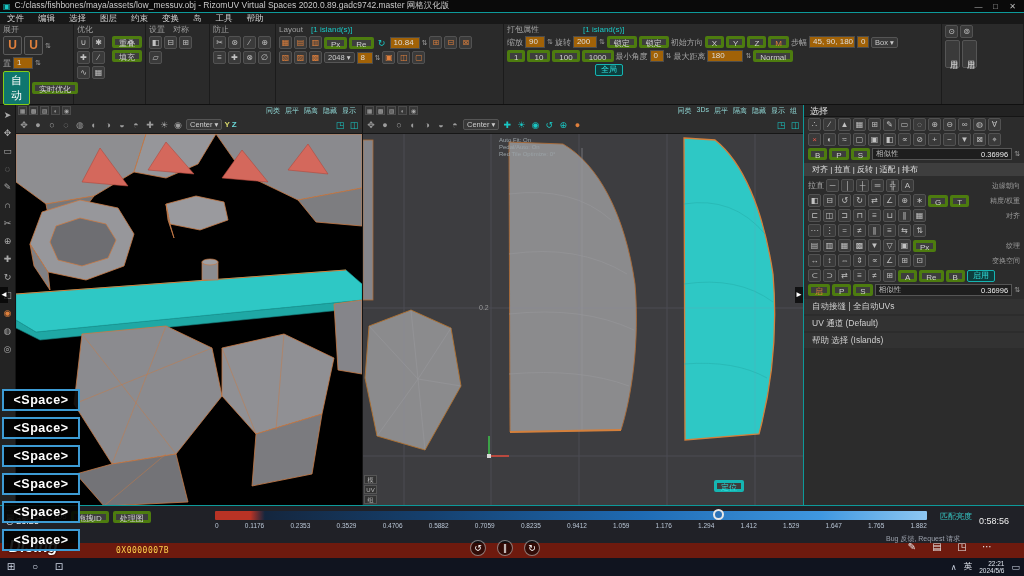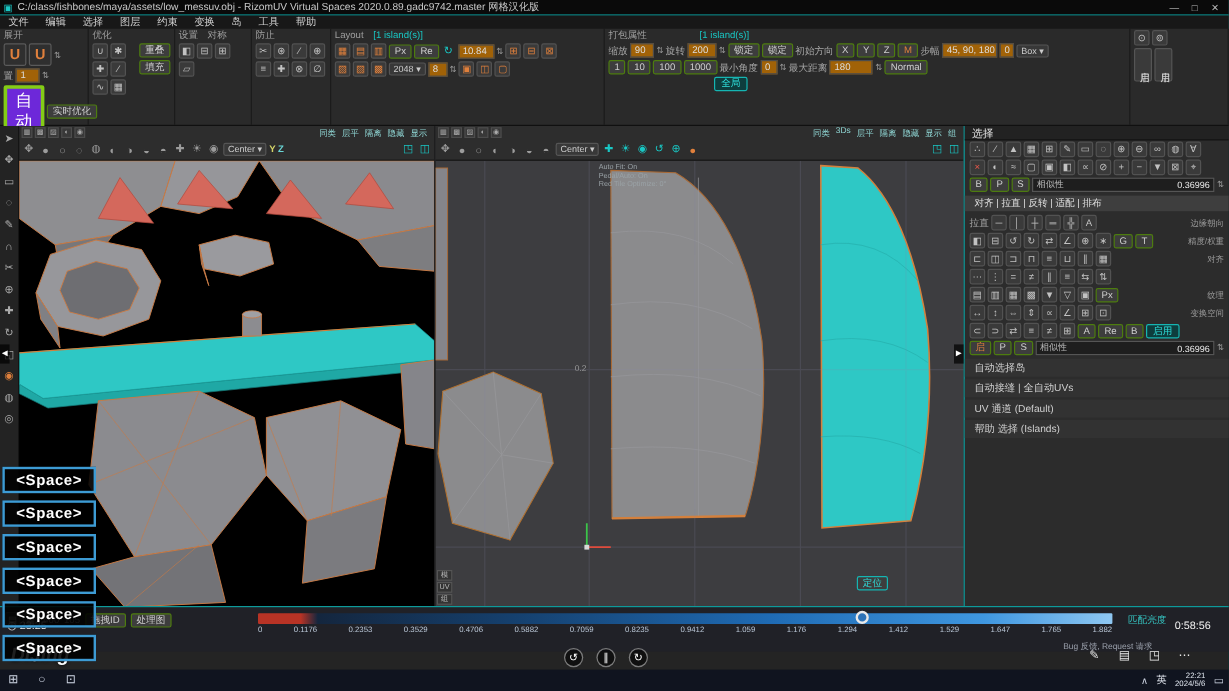--- a/index.html
+++ b/index.html
@@ -19,26 +19,26 @@
 .toolbar{position:absolute;top:24px;left:0;width:1024px;height:81px;background:#2a2a2a;display:flex;border-bottom:1px solid #101010}
 .tpanel{border-right:1px solid #1b1b1b;padding:1px 3px;display:flex;flex-direction:column;gap:2px}
 .ptitle{font-size:8px;color:#9f9f9f;height:9px;line-height:9px;display:flex;gap:8px;white-space:nowrap}
 .cyan{color:#19c7c4}
 .row{display:flex;align-items:center;gap:2px}
 .wrapbox{display:flex;flex-wrap:wrap;gap:2px}
 .ti{width:13px;height:13px;flex:0 0 auto;background:#3a3a3a;border:1px solid #525252;border-radius:2px;color:#c2c2c2;font-size:8px;line-height:11px;text-align:center}
 .oi .ti{color:#e0803c}
 [data-icon="island-mode-orange"]{color:#e0803c!important}
 [data-icon="clear-selection"]{color:#e8574a!important}
-.tbtn{background:#3d3d3d;border:1px solid #4d7c0f;border-radius:2px;color:#cfcfcf;font-size:8px;height:12px;line-height:10px;padding:0 4px;white-space:nowrap}
+.tbtn{background:#3d3d3d;border:3px solid #4d7c0f;border-radius:2px;color:#cfcfcf;font-size:8px;height:12px;line-height:10px;padding:0 4px;white-space:nowrap}
 .tfield{background:#a16207;border:1px solid #4c4c4c;color:#ddd;font-size:8px;height:12px;line-height:10px;padding:0 3px;white-space:nowrap}
 .lbl{font-size:8px;color:#a8a8a8;white-space:nowrap}
 .stpv{font-size:7px;color:#9a9a9a}
 .ubtn{width:19px;height:19px;background:#2f2f2f;border:1px solid #5a5a5a;border-radius:2px;color:#e0803c;font-size:12px;font-weight:bold;text-align:center;line-height:17px}
-.auto-btn{background:#6d28d9;border:3px solid #84cc16;border-radius:2px;color:#fff;font-size:14px;padding:1px 7px}
+.auto-btn{background:#0f766e;border:1px solid #84cc16;border-radius:2px;color:#fff;font-size:11px;padding:1px 7px}
 .cyanbtn{background:#0e3d3d;border:1px solid #15b5b2;color:#2fe0dd;font-size:8px;border-radius:2px;padding:0 5px;height:12px;line-height:10px}
 .vbtn{writing-mode:vertical-rl;font-size:8px;color:#cfcfcf;background:#3a3a3a;border:1px solid #555;border-radius:2px;padding:2px 1px;height:28px;text-align:center}
 
 .vph{background:#2d2d2d;border-bottom:1px solid #161616}
 .vr1{height:11px;display:flex;align-items:center;padding:0 2px;gap:2px}
 .vr2{height:17px;display:flex;align-items:center;padding:0 2px;gap:2px}
 .vtabs{font-size:7px;color:#8fd5d3;display:flex;gap:5px;margin-left:auto;padding-right:4px}
 .vicon{font-size:9px;color:#9c9c9c;width:12px;text-align:center;flex:0 0 auto}
 .vicon.c{color:#19c7c4}
 .vicon.o{color:#e0803c}
@@ -614,21 +614,20 @@
       <span class="tbtn" style="color:#e0803c">启</span>
       <span class="tbtn">P</span>
       <span class="tbtn">S</span>
       <span class="sim">
         <span>相似性</span>
         <span class="v">0.36996</span>
       </span>
       <span class="stpv">⇅</span>
     </div>
     <div>
-        <div class="item" data-icon="自动选择岛">自动选择岛</div>
         <div class="item" data-icon="自动接缝 | 全自动UVs">自动接缝 | 全自动UVs</div>
         <div class="item" data-icon="UV 通道   (Default)">UV 通道   (Default)</div>
         <div class="item" data-icon="帮助 选择   (Islands)">帮助 选择   (Islands)</div>
       </div>
   </div>
 
   <div class="bottombar">
     <div class="abs row" style="left:4px;top:4px;gap:4px">
       <span class="row">
           <span class="ti" data-icon="island-id">▤</span>
@@ -661,20 +660,23 @@
         <span data-icon="1.765">1.765</span>
         <span data-icon="1.882">1.882</span>
       </div>
     <span class="abs" style="left:940px;top:5px;font-size:8px;color:#35c4c1">匹配亮度</span>
     <span class="abs" style="left:886px;top:28px;font-size:7px;color:#9aa0ab">Bug 反馈, Request 请求</span>
   </div>
 
   <span class="abs" style="left:6px;top:516px;font-size:9px;color:#f0f0f0;z-index:55"><span>◷ </span><span>23:25</span></span>
   <span class="abs" style="left:979px;top:516px;font-size:9px;color:#f0f0f0;z-index:55">0:58:56</span>
 
+  <div class="redstrip">
+    <span class="abs" style="left:116px;top:3px;font-size:8px;color:#ffd34d;font-family:'DejaVu Sans Mono',monospace;letter-spacing:.5px">0X0000007B</span>
+  </div>
   <div class="abs row" style="left:470px;top:540px;gap:11px;z-index:55">
       <span class="pc" data-icon="rewind">↺</span>
       <span class="pc" data-icon="pause">∥</span>
       <span class="pc" data-icon="forward">↻</span>
     </div>
   <div class="abs row" style="left:905px;top:541px;gap:11px;z-index:55">
       <span class="ptool" data-icon="edit-pencil">✎</span>
       <span class="ptool" data-icon="notes-panel">▤</span>
       <span class="ptool" data-icon="fullscreen">◳</span>
       <span class="ptool" data-icon="more-menu">⋯</span>

